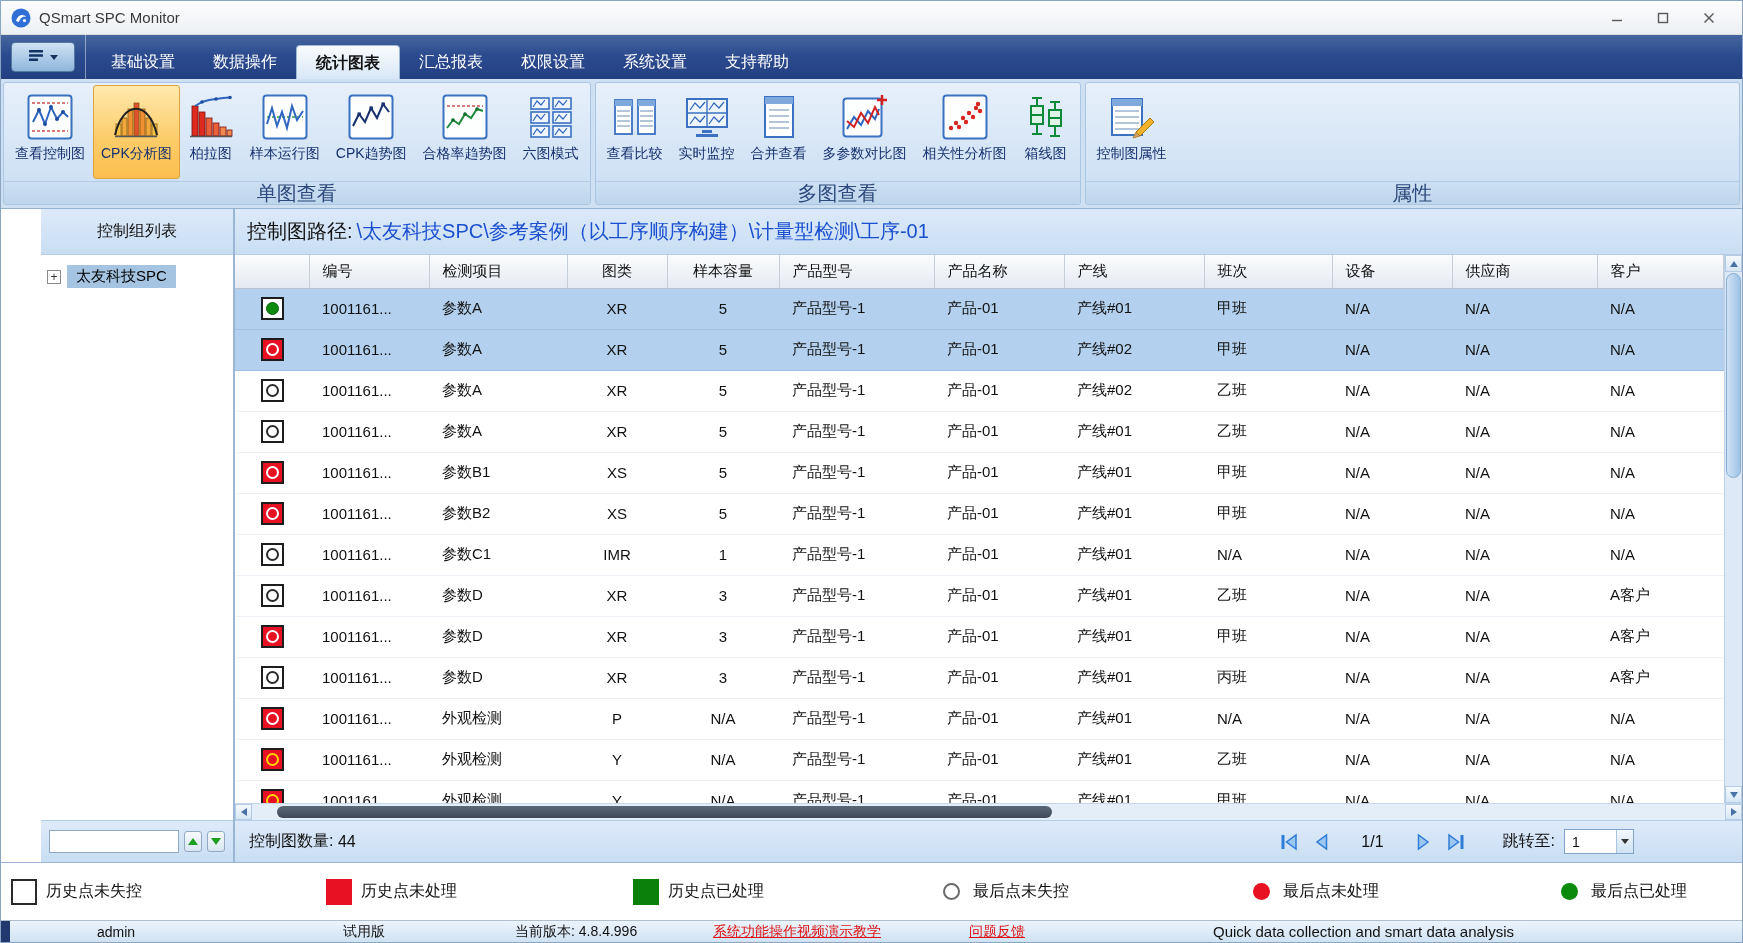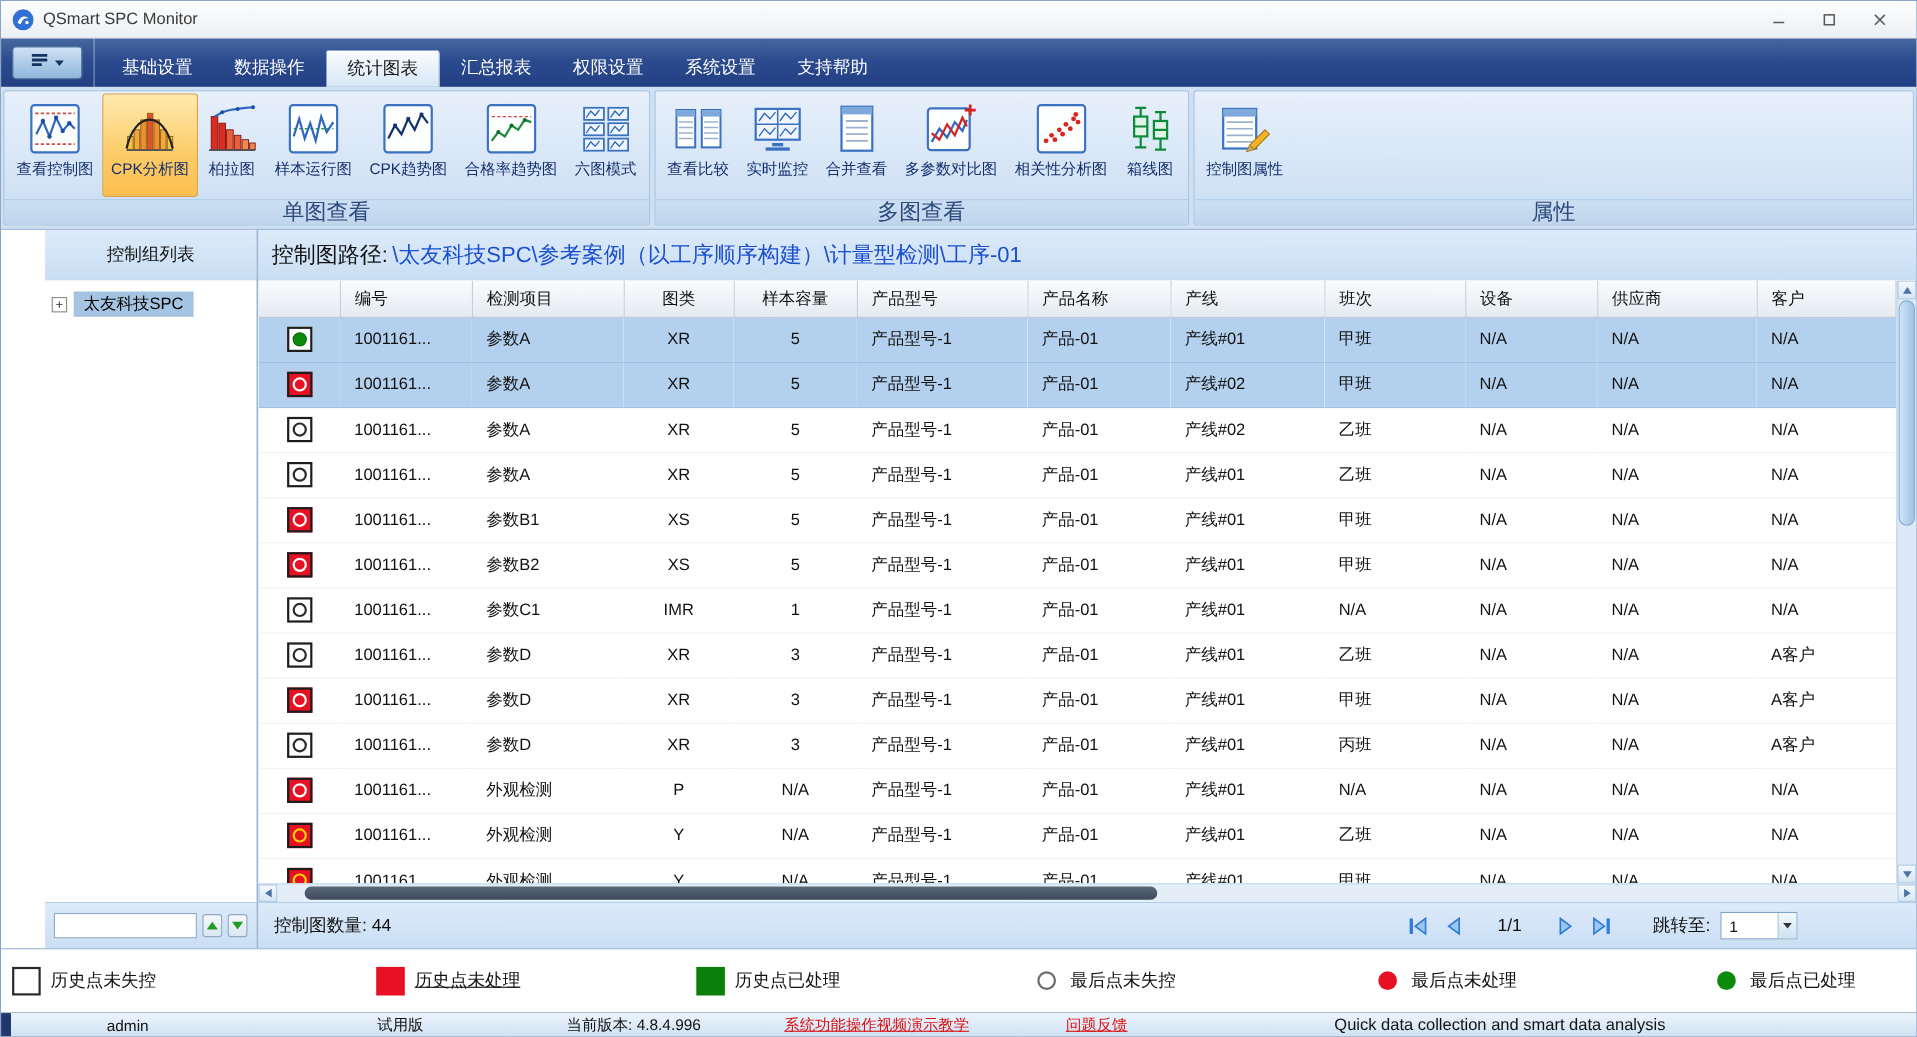--- a/index.html
+++ b/index.html
@@ -13,21 +13,21 @@
   .title { font-size:15px; color:#3a3a3a; }
   .wctrls { margin-left:auto; display:flex; }
   .wbtn { width:46px; height:30px; display:grid; place-items:center; }
 
   
   .menubar { height:44px; flex:0 0 44px; background:linear-gradient(#46679f 0%, #2c4b8f 45%, #223f82 100%); display:flex; align-items:flex-end; padding:0 4px; }
   .appbtn { align-self:center; width:64px; height:30px; margin:0 10px 0 6px; border-radius:4px; border:1px solid #54799f; background:linear-gradient(#cfe2f3,#8fb6dc); display:flex; align-items:center; justify-content:center; gap:6px; }
   .caret { width:0; height:0; border-left:4px solid transparent; border-right:4px solid transparent; border-top:5px solid #16335e; }
   .tabs { display:flex; align-items:flex-end; height:100%; border-left:1px solid rgba(255,255,255,.45); padding-left:6px; }
   .tab { height:34px; line-height:34px; padding:0 19px; color:#fff; font-size:16px; white-space:nowrap; }
-  .tab.active { background:linear-gradient(#fafcfe,#d7e7f7); color:#151515; border:1px solid #9db9d6; border-bottom:none; border-radius:4px 4px 0 0; }
+  .tab.active { background:linear-gradient(#fafcfe,#d7e7f7); color:#151515; border:1px solid #9db9d6; border-bottom:none; border-radius:4px 4px 0 0;font-weight:bold; }
 
   
   .ribbon { height:130px; flex:0 0 130px; background:#cfe0f2; border-bottom:1px solid #94b2d2; display:flex; gap:4px; padding:3px 2px; }
   .rgroup { display:flex; flex-direction:column; background:linear-gradient(#e7f0fb,#d2e3f5 70%, #c8dcf2); border:1px solid #aac6e2; border-radius:3px; overflow:hidden; }
   .rgroup:last-child { flex:1; }
   .rbtns { flex:1; display:flex; align-items:stretch; padding:2px 3px; }
   .rbtn { display:flex; flex-direction:column; align-items:center; justify-content:flex-start; padding:8px 7px 2px; border:1px solid transparent; border-radius:3px; }
   .rbtn .ricon { width:46px; height:46px; margin-bottom:5px; }
   .rbtn .ricon svg { width:100%; height:100%; }
   .rbtn .rlbl { font-size:14px; color:#16306e; white-space:nowrap; }
@@ -737,21 +737,21 @@
         </div>
       </div>
     </div>
   </div>
 
   <div class="legendbar">
       <div class="lg-item" style="left: 10px;">
         <span class="lg-square lg-white"></span>
         <span class="lg-text">历史点未失控</span>
       </div>
-      <div class="lg-item" style="left: 341px; text-decoration: underline;">
+      <div class="lg-item" style="left: 325px;">
         <span class="lg-square lg-red"></span>
         <span class="lg-text">历史点未处理</span>
       </div>
       <div class="lg-item" style="left: 632px;">
         <span class="lg-square lg-green"></span>
         <span class="lg-text">历史点已处理</span>
       </div>
       <div class="lg-item" style="left: 938px;">
         <span class="lg-circle lg-white"></span>
         <span class="lg-text">最后点未失控</span>

